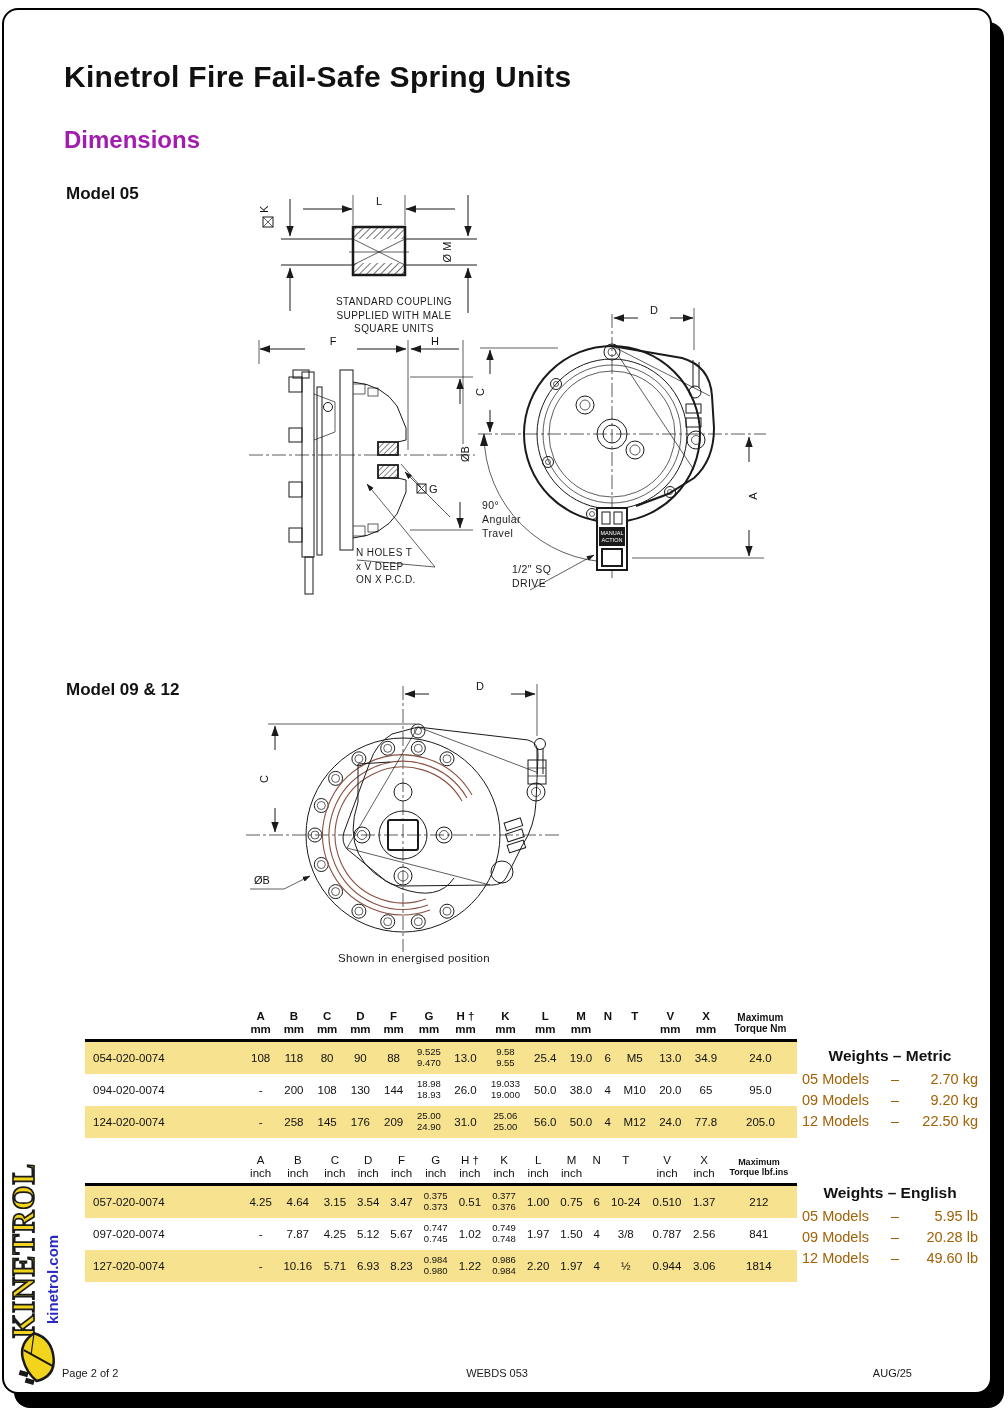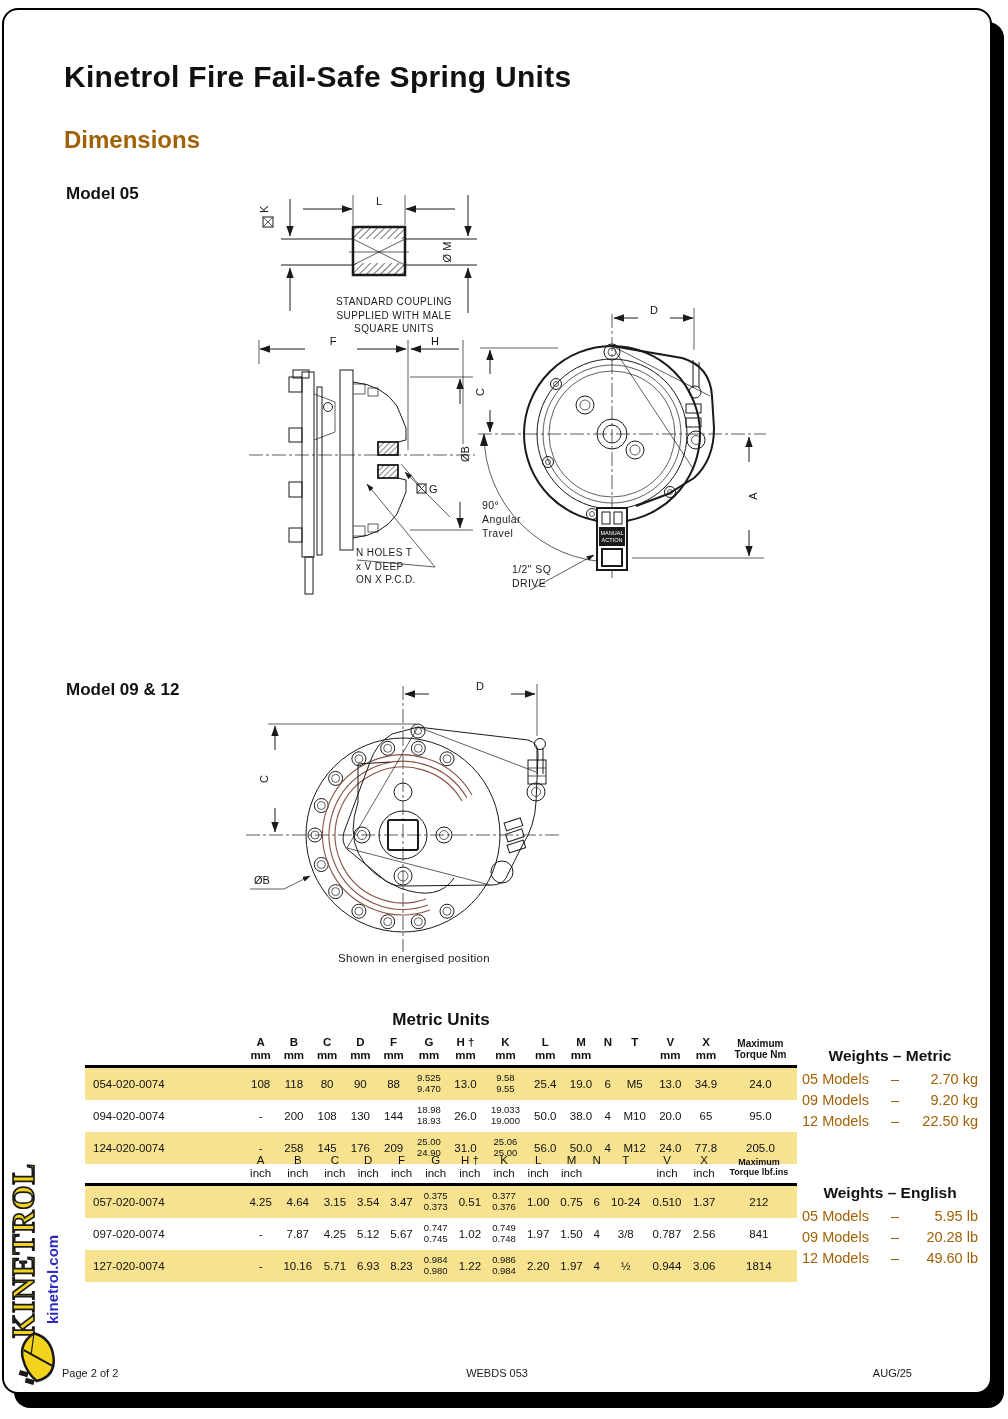--- a/index.html
+++ b/index.html
@@ -1,21 +1,21 @@
 <!DOCTYPE html>
 <html><head>
 <meta charset="utf-8">
 <style>
   html,body{margin:0;padding:0;background:#fff;}
   body{width:1008px;height:1419px;position:relative;font-family:"Liberation Sans",sans-serif;color:#111;}
   .page{position:absolute;left:2px;top:8px;width:986px;height:1382px;background:#fff;
         border:2px solid #000000;border-radius:16px;box-shadow:12px 14px 0 0 #000;overflow:hidden;}
   .abs{position:absolute;}
   .page-title{left:60px;top:30px;font-size:30px;font-weight:bold;letter-spacing:.3px;}
-  .sub-title{left:60px;top:96px;font-size:24px;color:#a16207;}
+  .sub-title{left:60px;top:96px;font-size:24px;color:#a21caf;}
   .model-h{font-size:17px;font-weight:bold;text-align:right;}
   .note{white-space:pre-line;font-size:10px;line-height:1.35;color:#1a1a1a;letter-spacing:.4px;}
   .caption{font-size:11.5px;color:#1a1a1a;text-align:center;letter-spacing:.3px;}
   svg{overflow:visible;}
   svg .ln{stroke:#1a1a1a;stroke-width:1;fill:none;}
   svg .ln2{stroke:#1a1a1a;stroke-width:2;fill:none;}
   svg .thin{stroke:#1a1a1a;stroke-width:.7;fill:none;}
   svg .cl{stroke:#333;stroke-width:.8;fill:none;stroke-dasharray:14 3 3 3;}
   svg .dim{font-size:11px;fill:#111;font-family:"Liberation Sans",sans-serif;}
   svg .tiny{font-size:5.5px;fill:#fff;font-family:"Liberation Sans",sans-serif;}
@@ -343,21 +343,20 @@
     <line x1="35" y1="134" x2="35" y2="158" class="ln" marker-end="url(#ar4)"></line>
     <text class="dim" x="28" y="105" text-anchor="middle" transform="rotate(-90 28 105)">C</text>
 
     <text class="dim" x="14" y="210">ØB</text>
     <line x1="10" y1="215" x2="44" y2="215" class="thin"></line>
     <line x1="44" y1="215" x2="70" y2="202" class="thin" marker-end="url(#ar4)"></line>
   </svg>
   <div class="abs caption" style="left:280px;top:942px;width:260px;">Shown in energised position</div>
 
   <div class="abs tbl-block" style="left:81px;top:1000px;">
-    <div class="tbl-title">Metric Units</div>
     <table id="metric-table">
         <thead>
           <tr>
             <th></th>
             <th>
               <div class="hl">A</div>
               <div class="hu">mm</div>
             </th>
             <th>
               <div class="hl">B</div>

